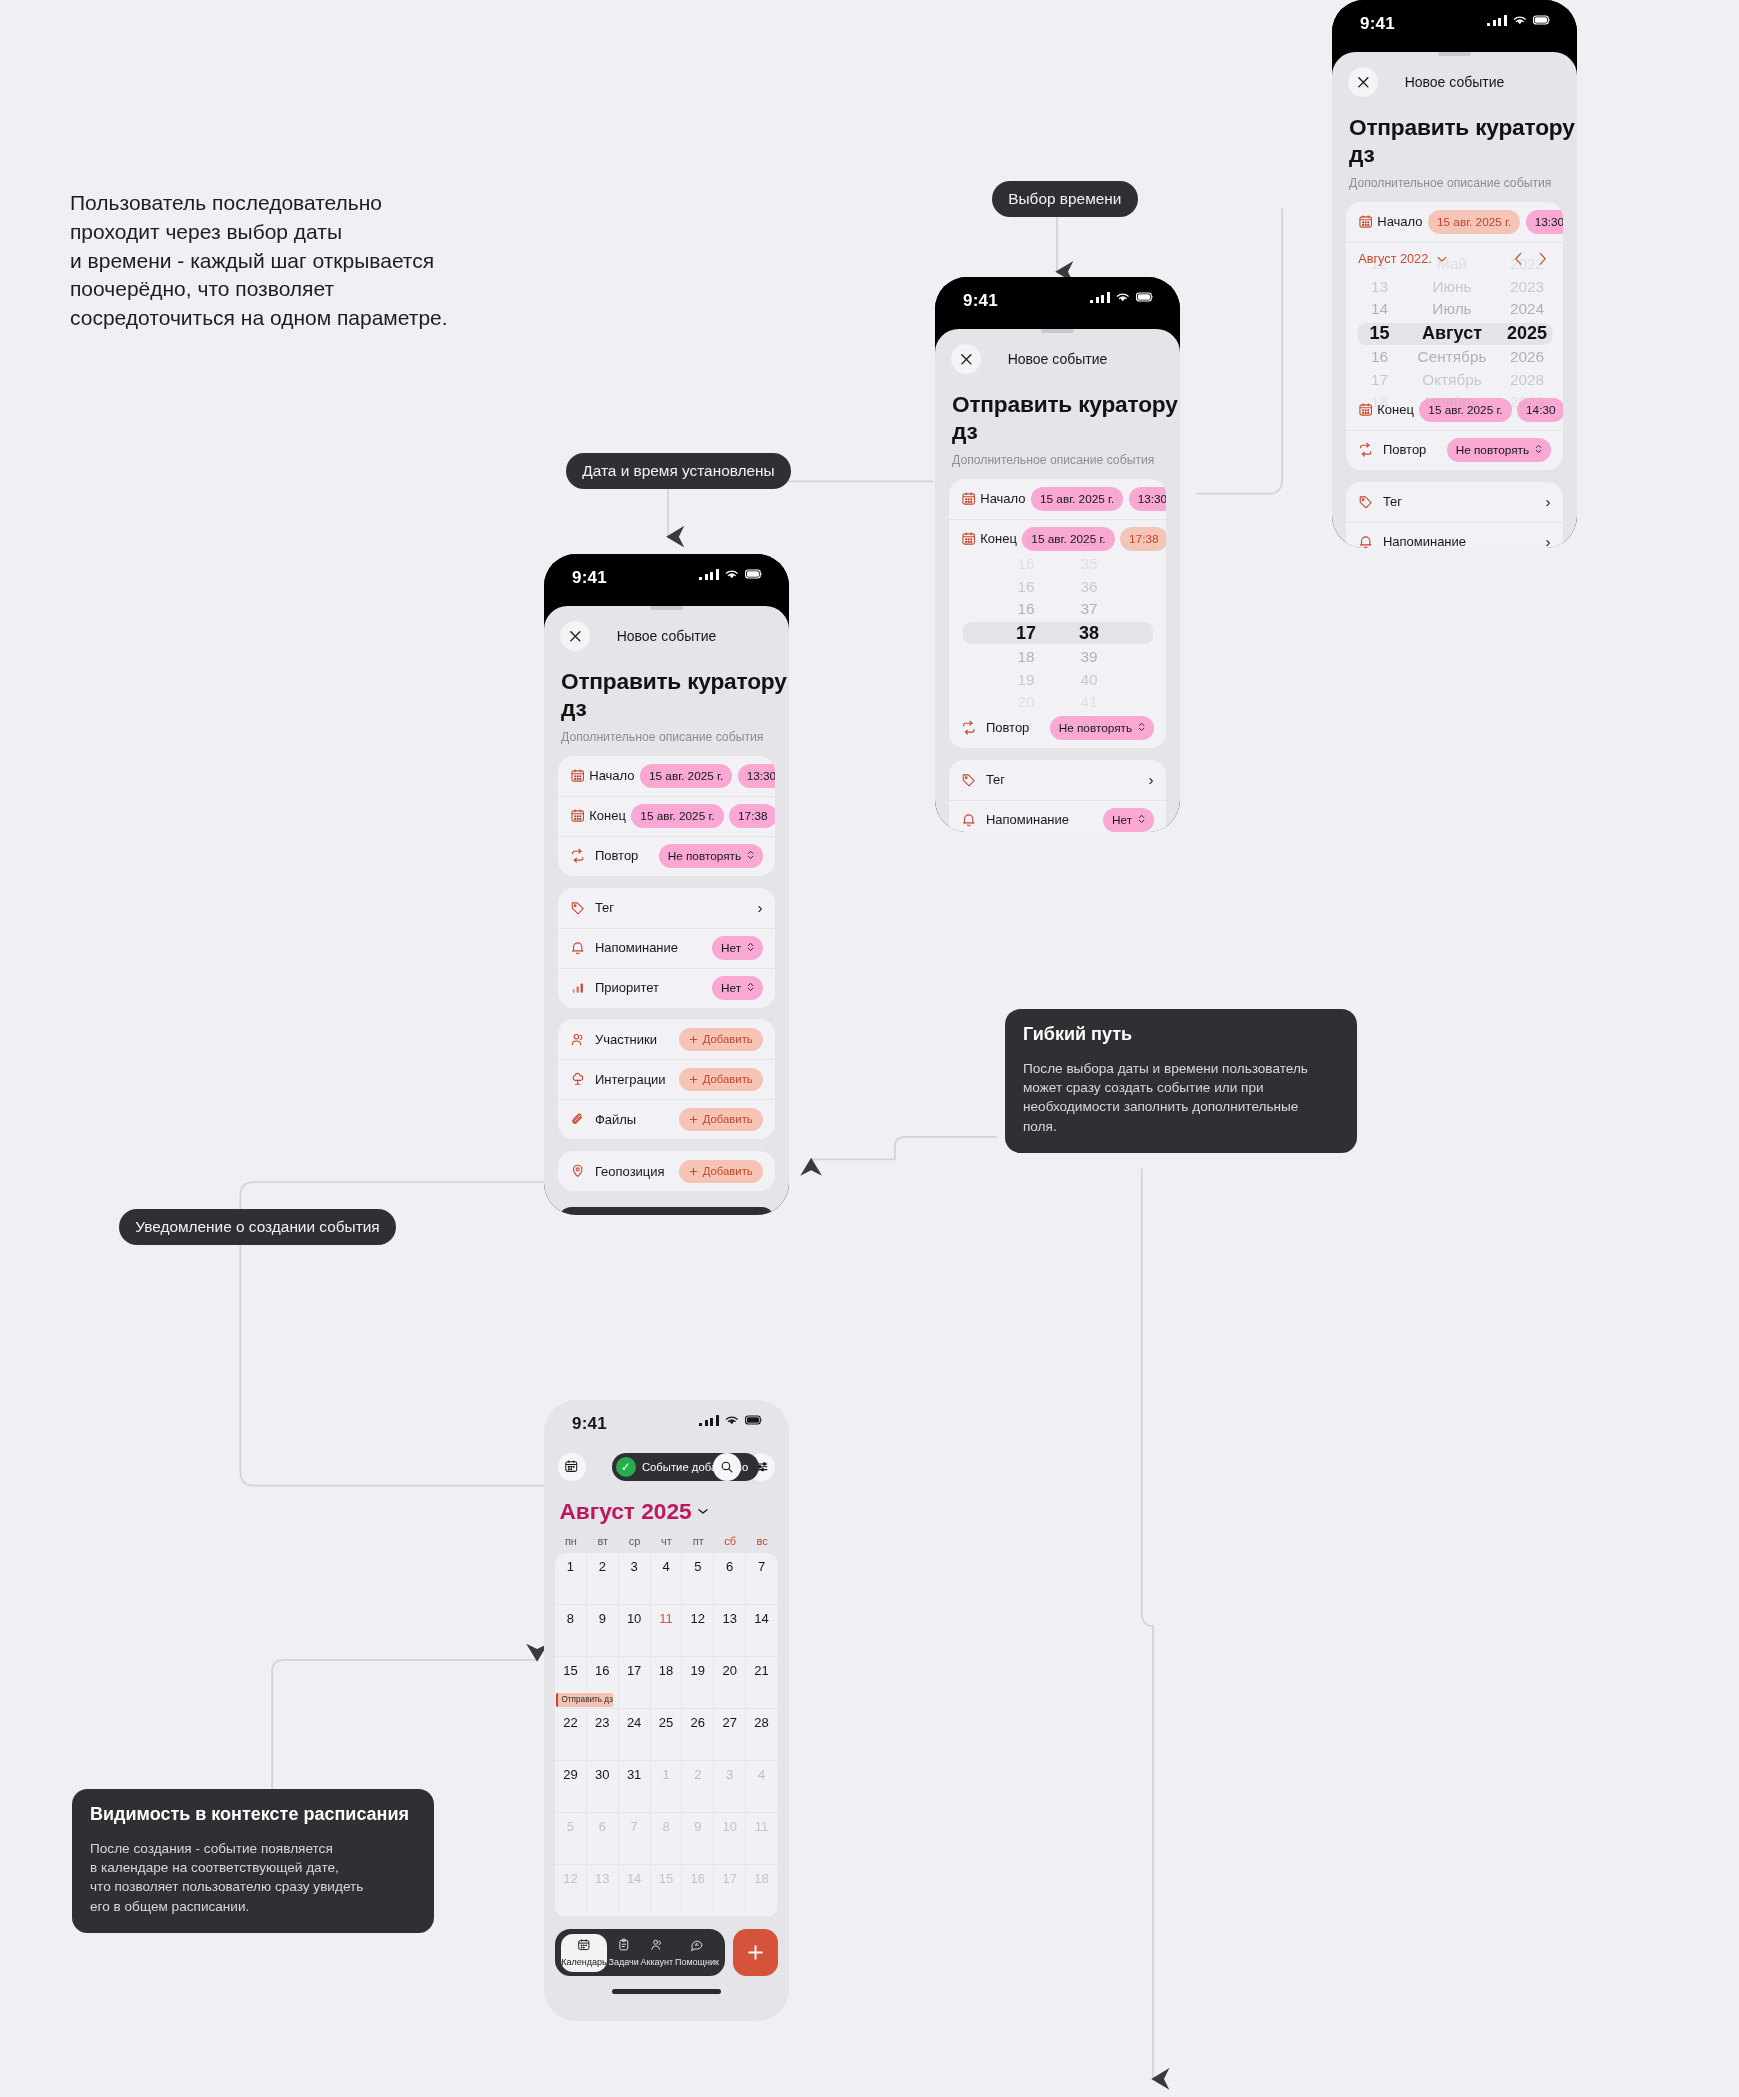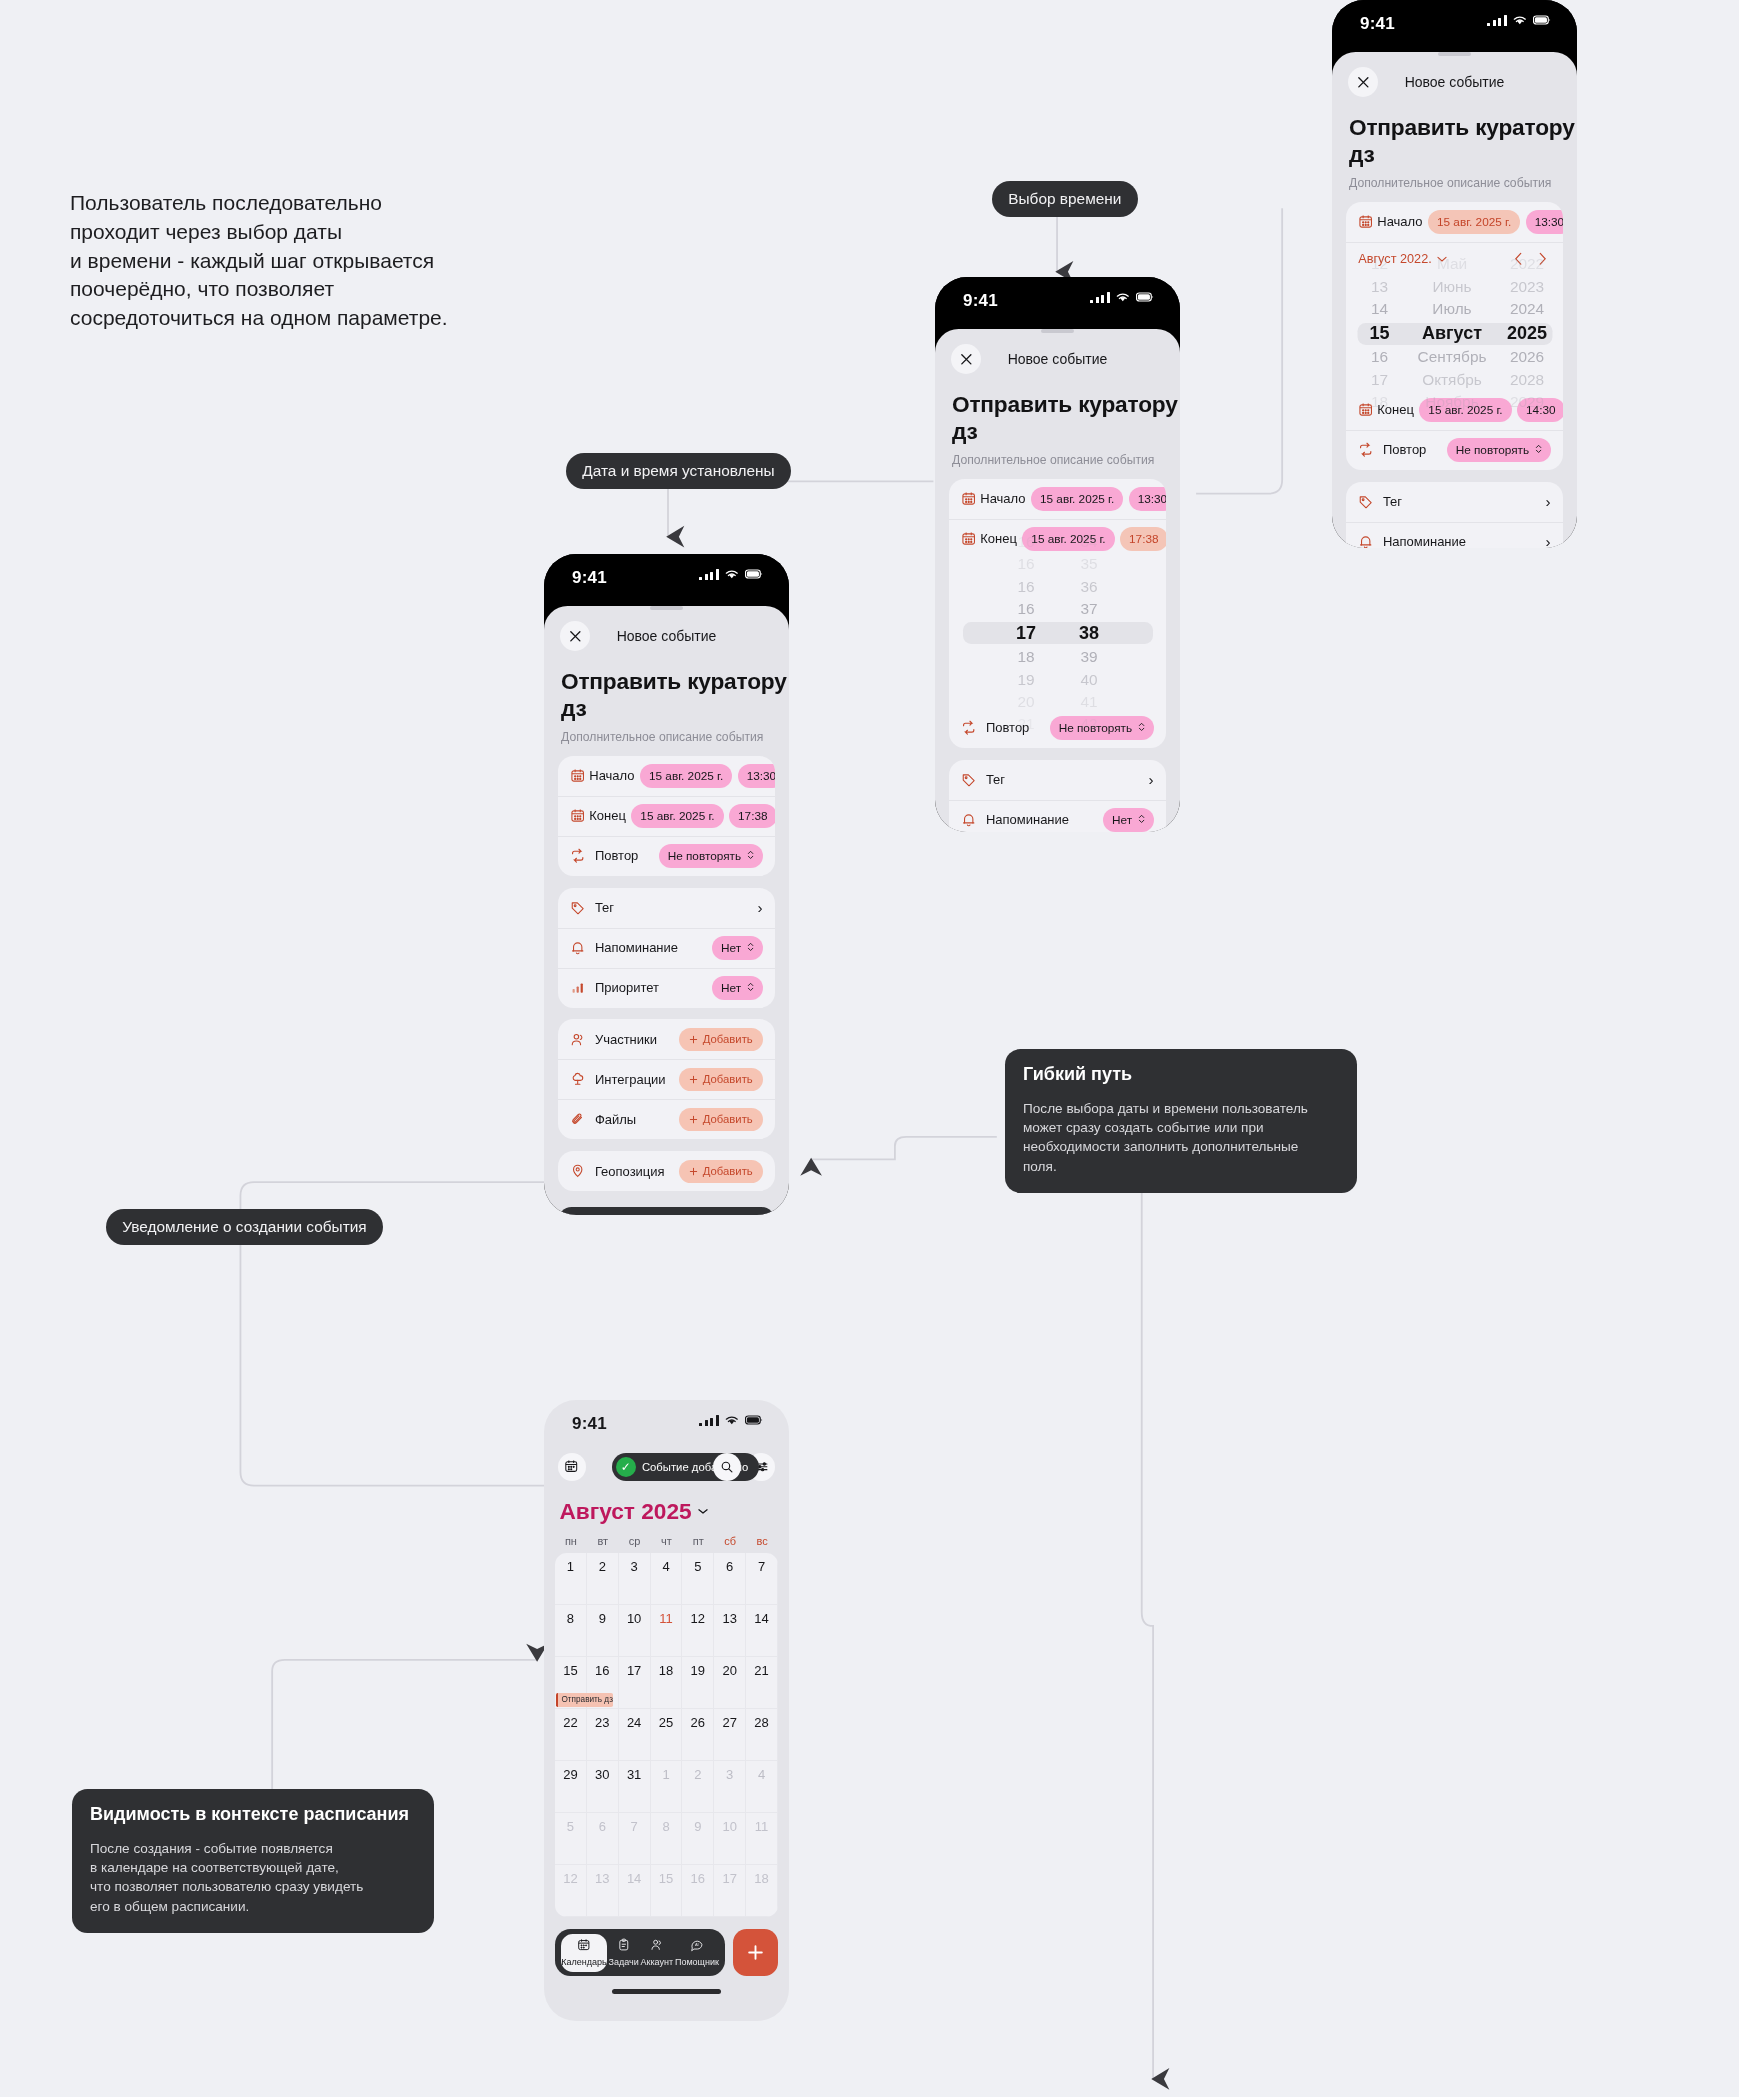--- a/index.html
+++ b/index.html
@@ -232,23 +232,23 @@
   </svg>
 
   <div id="intro">Пользователь последовательно
 проходит через выбор даты
 и времени - каждый шаг открывается
 поочерёдно, что позволяет
 сосредоточиться на одном параметре.</div>
 
   <div class="pill" style="left:992px; top:181px;">Выбор времени</div>
   <div class="pill" style="left:566px; top:453px;">Дата и время установлены</div>
-  <div class="pill" style="left:106px; top:1209px;">Уведомление  о создании события</div>
-
-  <div class="infocard" style="left:1005px; top:1049px; width:352px;">
+  <div class="pill" style="left:119px; top:1209px;">Уведомление  о создании события</div>
+
+  <div class="infocard" style="left:1005px; top:1009px; width:352px;">
     <div class="ic-title">Гибкий путь</div>
     <div class="ic-body">После выбора даты и времени пользователь
 может сразу создать событие или при
 необходимости заполнить дополнительные
 поля.</div>
   </div>
 
   <div class="infocard" style="left:72px; top:1789px; width:362px;">
     <div class="ic-title">Видимость в контексте расписания</div>
     <div class="ic-body">После создания - событие появляется

